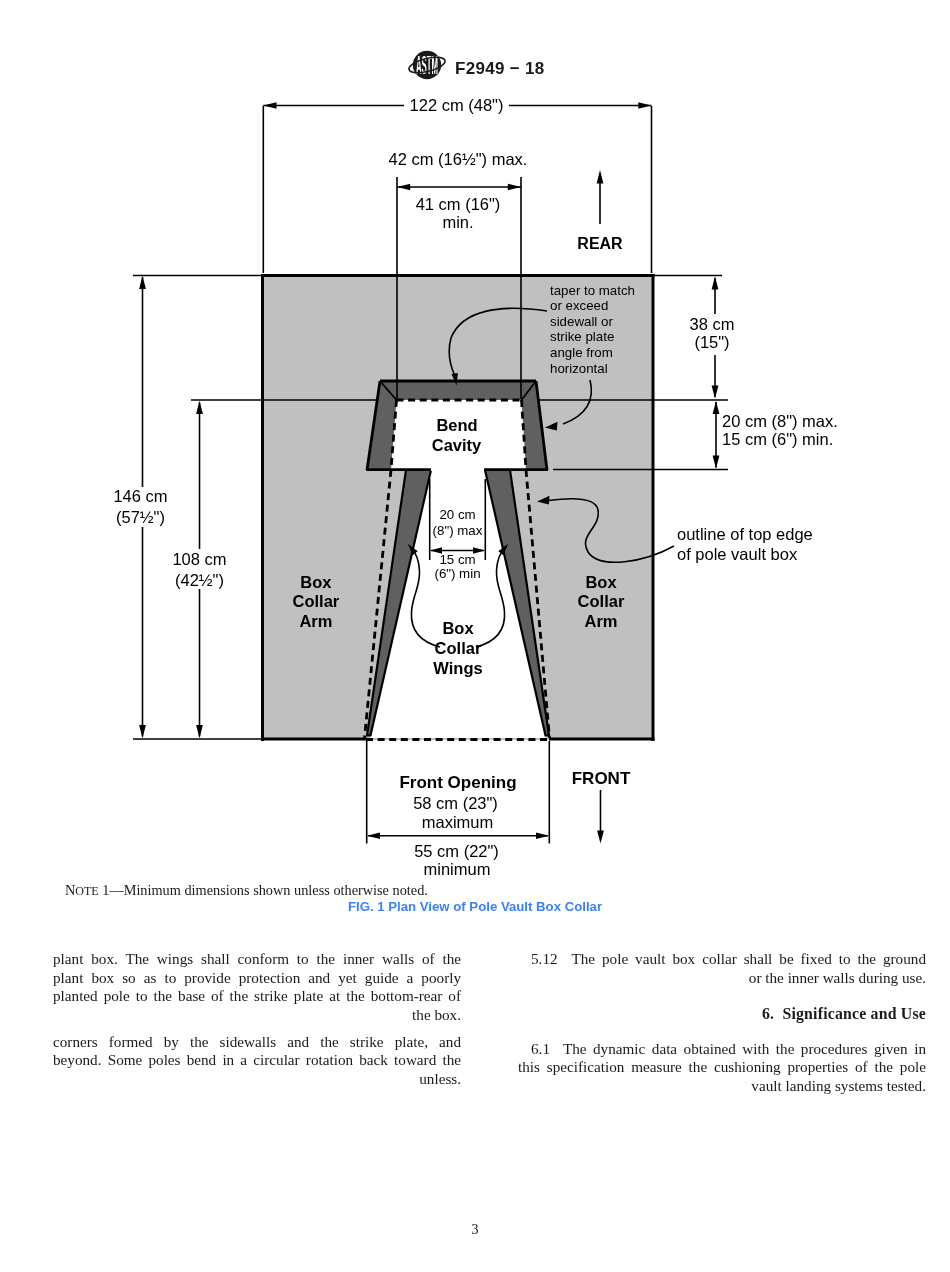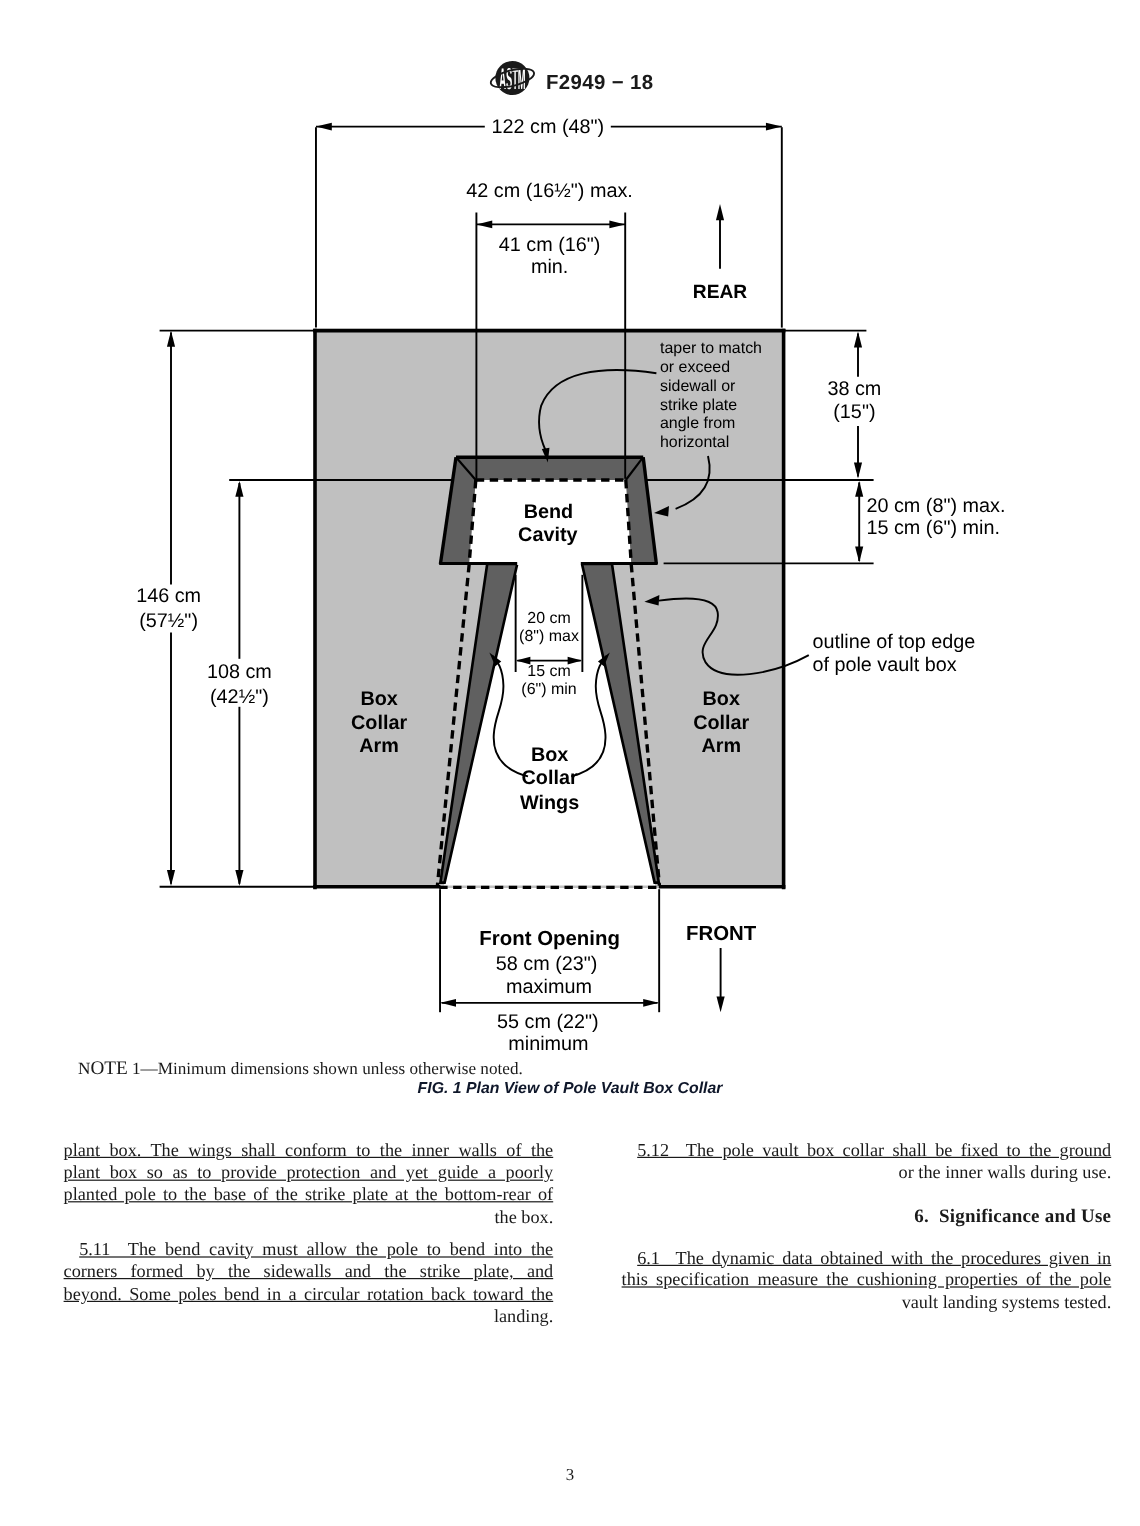--- a/index.html
+++ b/index.html
@@ -1,20 +1,20 @@
 <!DOCTYPE html>
 <html><head>
 <meta charset="utf-8">
 <style>
   html,body{margin:0;padding:0;background:#ffffff;}
   body{width:950px;height:1272px;position:relative;font-family:"Liberation Sans",sans-serif;}
   .abs{position:absolute;}
   .serif{font-family:"Liberation Serif",serif;}
   .jcol{width:408px;font-size:15.2px;line-height:18.7px;color:#1a1a1a;}
-  .jl{text-align:justify;text-align-last:justify;white-space:normal;text-decoration:underline;}
+  .jl{text-align:justify;text-align-last:justify;white-space:normal;}
   .ll{text-align:right;}
   .ind{text-indent:13px;}
 </style>
 </head>
 <body>
 
 <div class="abs" style="left:408px;top:48px;width:38px;height:36px;">
 <svg width="38" height="36" viewBox="0 0 38 36">
   <circle cx="19" cy="17" r="14.2" fill="#1a1a1a"></circle>
   <g transform="translate(19,17)">
@@ -173,33 +173,32 @@
     <text x="601" y="587.8" text-anchor="middle">Box</text>
     <text x="601" y="607.4" text-anchor="middle">Collar</text>
     <text x="601" y="626.6" text-anchor="middle">Arm</text>
     <text x="458" y="634" text-anchor="middle">Box</text>
     <text x="458" y="653.7" text-anchor="middle">Collar</text>
     <text x="458" y="674" text-anchor="middle">Wings</text>
   </g>
 </g>
 </svg>
 
-<div class="abs serif" style="left:65px;top:881.5px;font-size:14.3px;color:#1a1a1a;">N<span style="font-size:16px;">OTE</span> 1—Minimum dimensions shown unless otherwise noted.</div>
-<div class="abs" style="left:0px;top:898.5px;width:950px;text-align:center;font-weight:bold;font-size:13.2px;color:#0f172a;font-style:italic;">FIG. 1 Plan View of Pole Vault Box Collar</div>
+<div class="abs serif" style="left:65px;top:881.5px;font-size:14.3px;color:#1a1a1a;">N<span style="font-size:12px;">OTE</span> 1—Minimum dimensions shown unless otherwise noted.</div>
+<div class="abs" style="left:0px;top:898.5px;width:950px;text-align:center;font-weight:bold;font-size:13.2px;color:#3b82f6;">FIG. 1 Plan View of Pole Vault Box Collar</div>
 
 <div class="abs serif jcol" style="left:53px;top:950px;">
   <div class="jl">plant box. The wings shall conform to the inner walls of the</div>
   <div class="jl">plant box so as to provide protection and yet guide a poorly</div>
   <div class="jl">planted pole to the base of the strike plate at the bottom-rear of</div>
   <div class="ll">the box.</div>
   <div style="height:7.8px;"></div>
-  <div class="jl ind">5.11&nbsp;&nbsp;The bend cavity must allow the pole to bend into the</div>
   <div class="jl">corners formed by the sidewalls and the strike plate, and</div>
   <div class="jl">beyond. Some poles bend in a circular rotation back toward the</div>
-  <div class="ll">landing.</div>
+  <div class="ll">unless.</div>
 </div>
 
 <div class="abs serif jcol" style="left:518px;top:950px;">
   <div class="jl ind">5.12&nbsp;&nbsp;The pole vault box collar shall be fixed to the ground</div>
   <div class="ll">or the inner walls during use.</div>
   <div style="height:17.3px;"></div>
   <div class="ll" style="font-weight:bold;font-size:15.8px;letter-spacing:0.2px;">6.&nbsp;&nbsp;Significance and Use</div>
   <div style="height:16.2px;"></div>
   <div class="jl ind">6.1&nbsp;&nbsp;The dynamic data obtained with the procedures given in</div>
   <div class="jl">this specification measure the cushioning properties of the pole</div>

